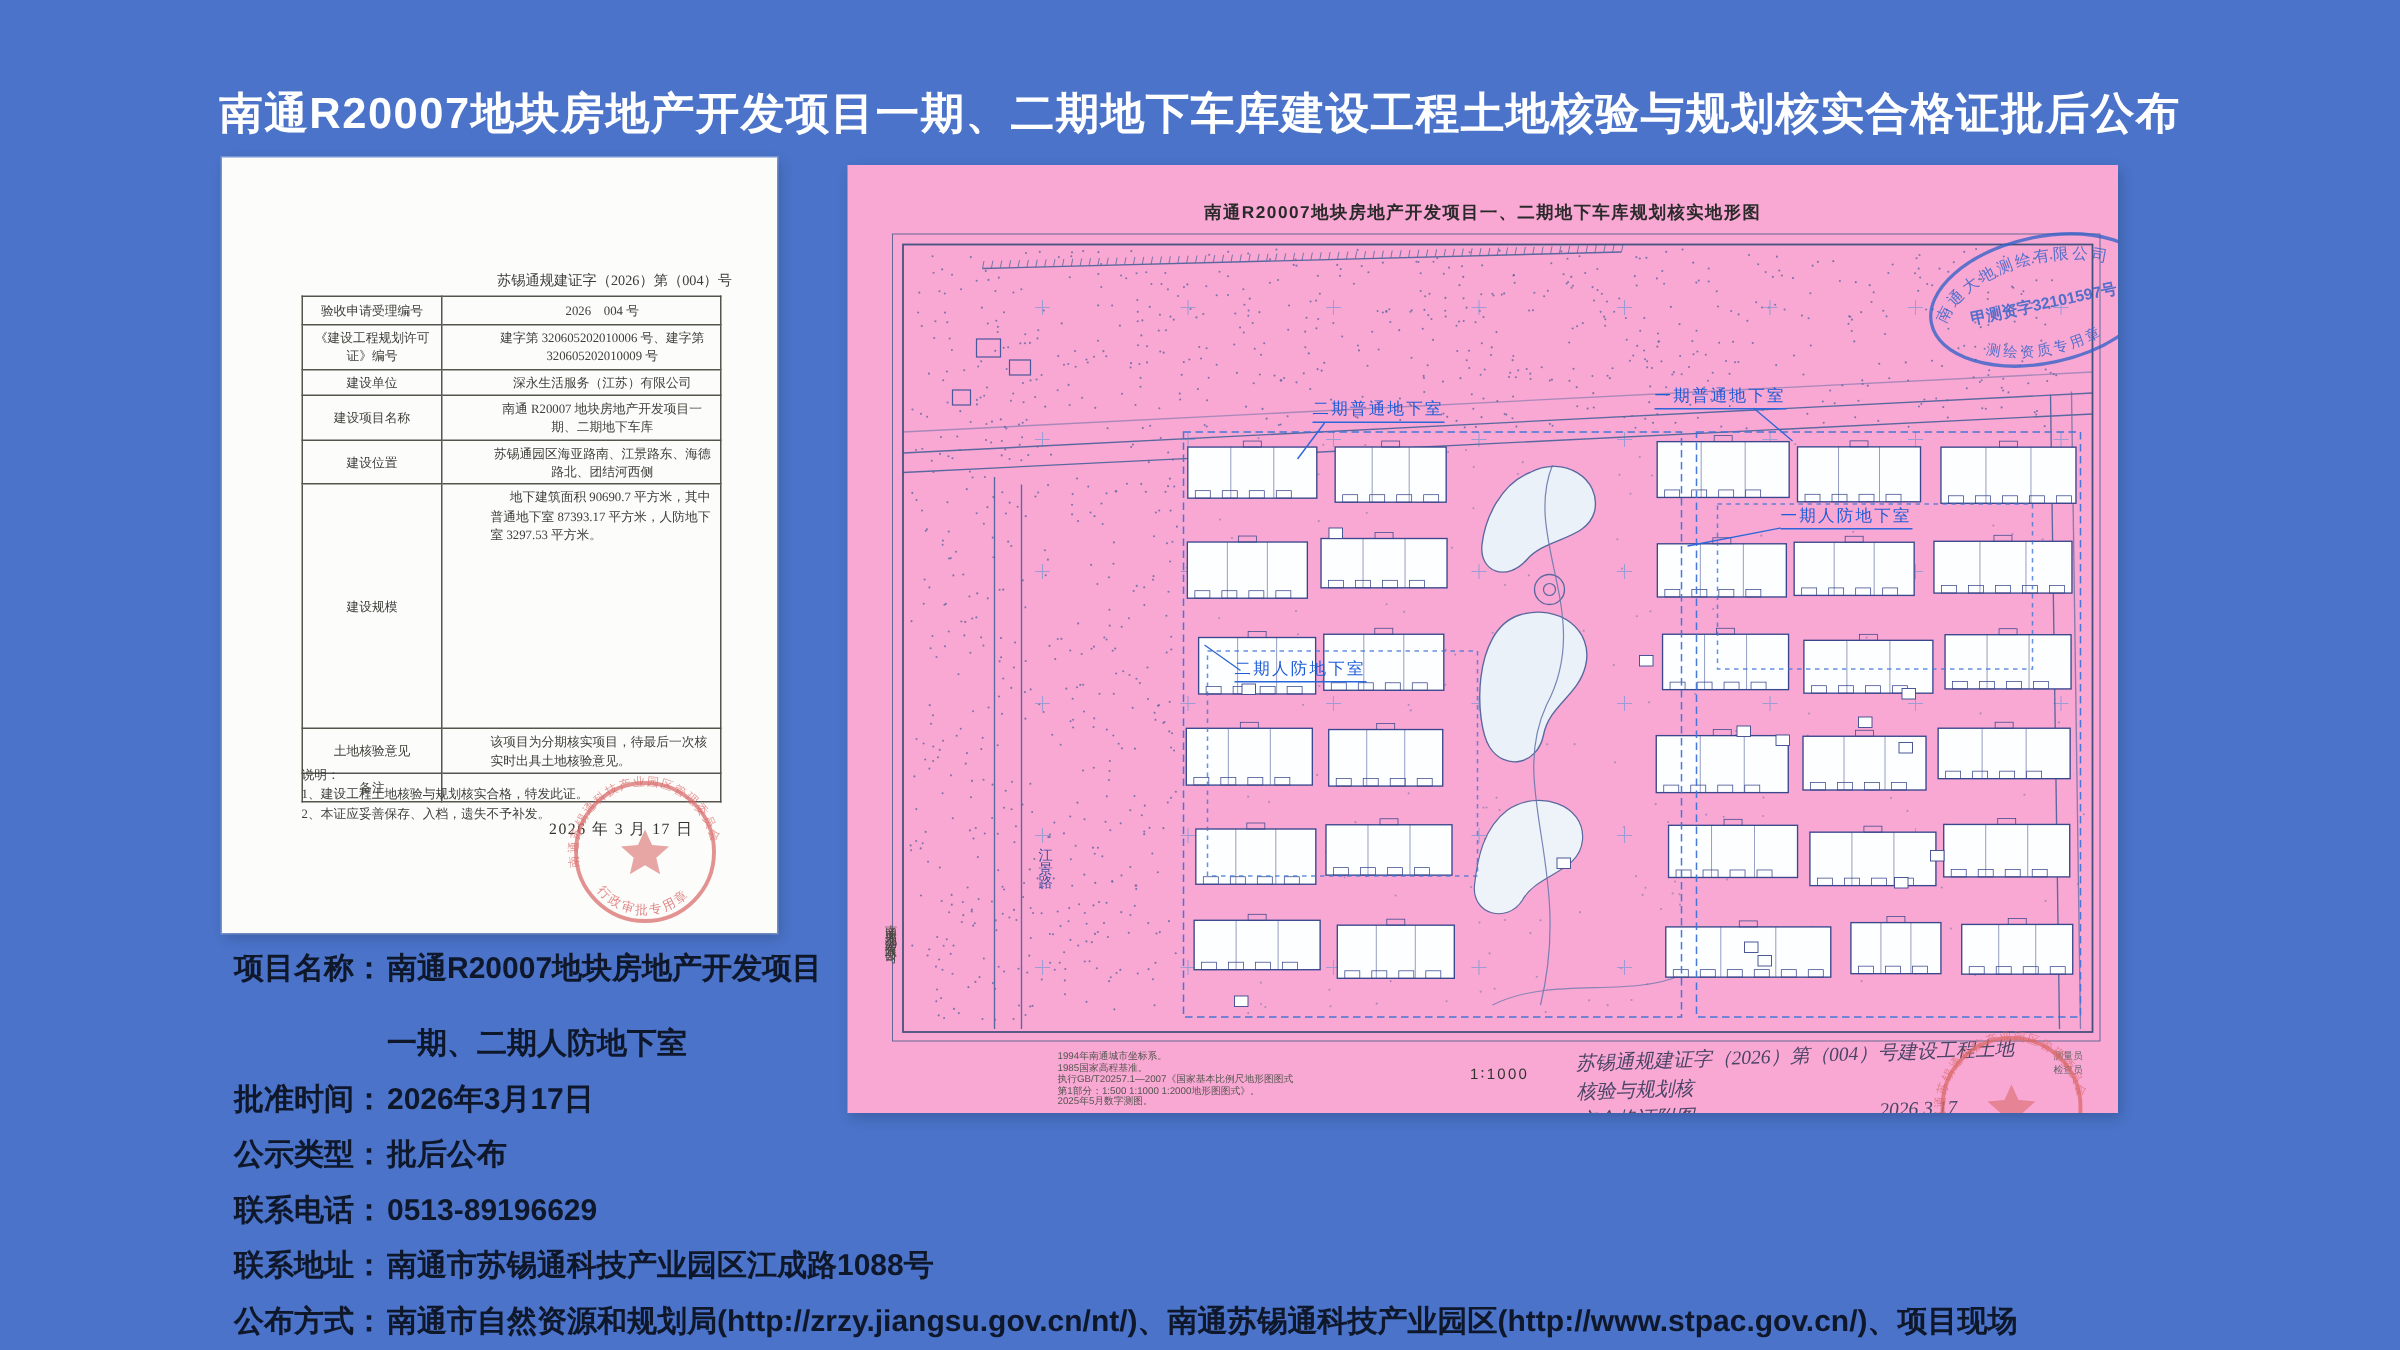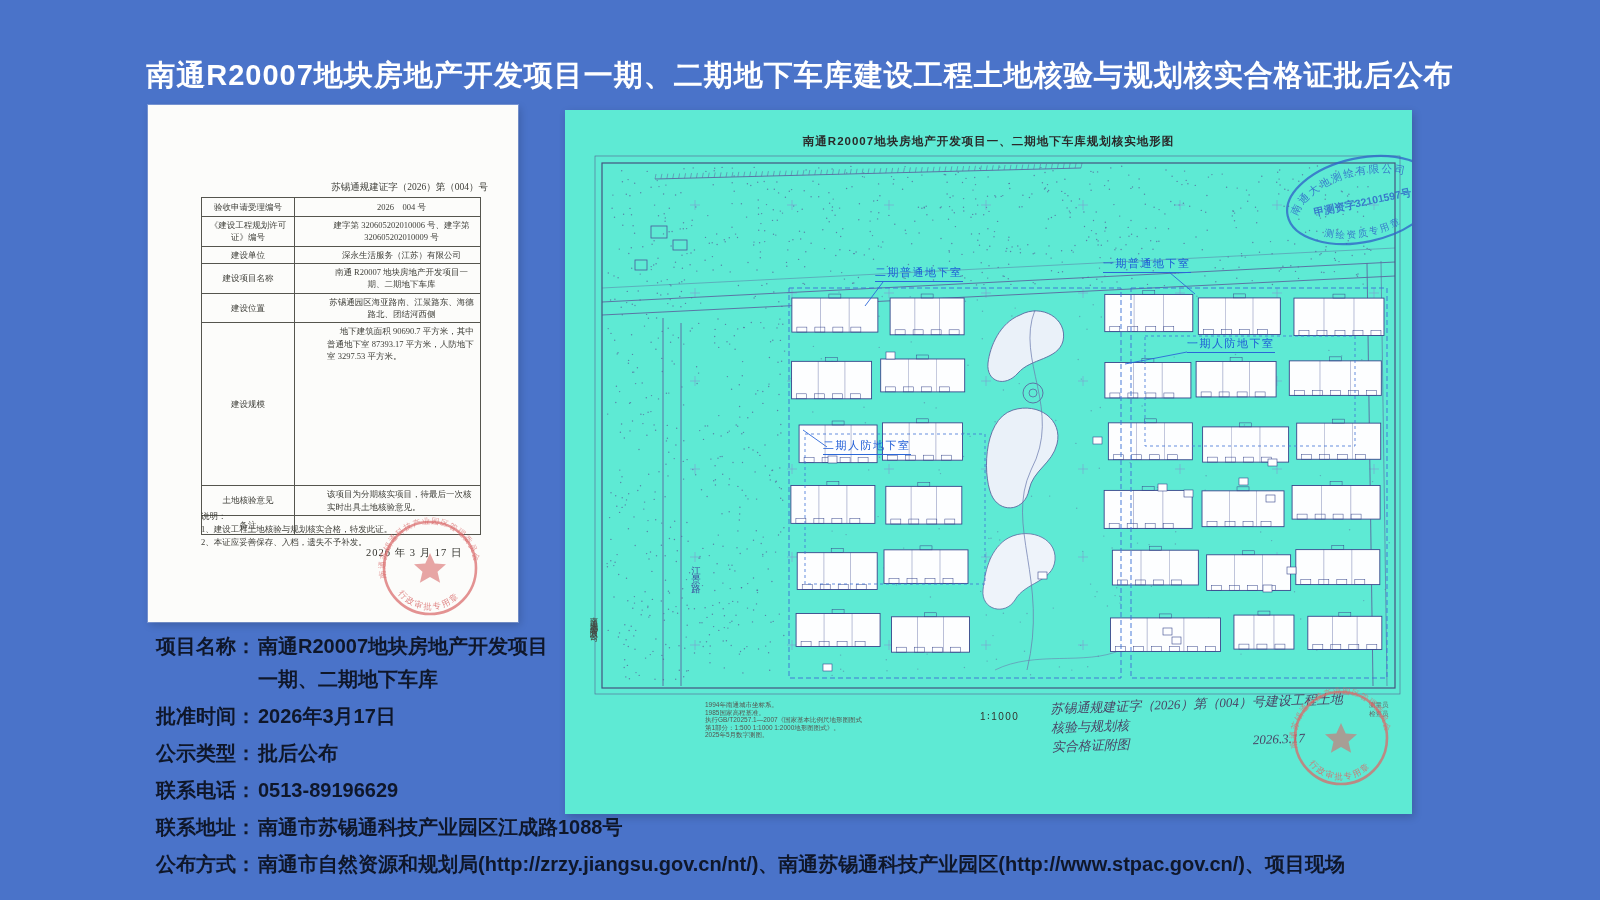--- a/index.html
+++ b/index.html
@@ -30,22 +30,22 @@
   #cert-table tr:nth-child(6) td{vertical-align:top;text-align:left;text-indent:1.5em;margin-top:12px;}
   #cert-table tr:nth-child(7) td{text-align:left;}
   #cert-table tr:nth-child(8) th,#cert-table tr:nth-child(8) td{height:14px;}
   #cert-notes{position:absolute;left:53px;top:405px;width:300px;font-size:8.5px;
     line-height:13px;color:#3e3e38;}
   #cert-date{position:absolute;left:218px;top:441px;width:150px;font-size:10.5px;
     color:#33332e;letter-spacing:1px;}
   #cert-stamp{position:absolute;left:222px;top:403px;width:120px;height:120px;}
 
   
-  #map{position:absolute;left:565px;top:110px;width:847px;height:704px;
-    background:#5eead4;overflow:hidden;box-shadow:2px 3px 8px rgba(0,0,0,.18);}
+  #map{position:absolute;left:565px;top:110px;width:847px;height:632px;
+    background:#f9a8d4;overflow:hidden;box-shadow:2px 3px 8px rgba(0,0,0,.18);}
   #map-title{position:absolute;left:0;top:24px;width:100%;text-align:center;
     font-size:11.5px;font-weight:600;color:#2a2a2a;letter-spacing:1px;}
   #map-svg{position:absolute;left:0;top:0;}
   .map-label{position:absolute;color:#1e5cd6;font-size:11px;letter-spacing:1.5px;
     border-bottom:1px solid #2b67d8;padding-bottom:1px;white-space:nowrap;}
   #map-road-label{position:absolute;left:124px;top:448px;writing-mode:vertical-rl;
     font-size:9.5px;color:#3d4e9d;letter-spacing:9px;}
   #map-surveyor{position:absolute;left:22px;top:500px;writing-mode:vertical-rl;
     font-size:8px;color:#44443f;letter-spacing:2px;}
   #map-notes{position:absolute;left:140px;top:591px;font-size:6.5px;line-height:7.6px;
@@ -60,21 +60,21 @@
     color:#666;}
   #map-stamp-blue{position:absolute;left:712px;top:38px;width:170px;height:104px;
     transform:rotate(-12deg);opacity:.9;}
   #map-stamp-red{position:absolute;left:716px;top:568px;width:120px;height:120px;}
 
   
   #info{position:absolute;left:156px;top:633px;color:#0f172a;}
   .info-row{display:flex;margin-bottom:11px;}
   .info-label{flex:0 0 102px;font-size:20px;font-weight:700;line-height:26px;}
   .info-value{font-size:20px;font-weight:700;line-height:26px;}
-  .info-value .vline{margin-bottom:7px;}
+  .info-value .vline{margin-bottom:24px;}
   .info-value .vline:last-child{margin-bottom:0;}
 </style>
 </head>
 <body>
 
 <div id="page">
 
   <div id="page-title">南通R20007地块房地产开发项目一期、二期地下车库建设工程土地核验与规划核实合格证批后公布</div>
 
   <div id="cert">
@@ -1905,21 +1905,21 @@
         <textPath href="#ms-bot" startOffset="2">行政审批专用章</textPath>
       </text>
     </svg>
   </div>
 
   <div id="info">
       <div class="info-row">
         <span class="info-label">项目名称：</span>
         <div class="info-value">
           <div class="vline">南通R20007地块房地产开发项目</div>
-          <div class="vline">一期、二期地下车库</div>
+          <div class="vline">一期、二期人防地下室</div>
         </div>
       </div>
       <div class="info-row">
         <span class="info-label">批准时间：</span>
         <div class="info-value">
           <div class="vline">2026年3月17日</div>
         </div>
       </div>
       <div class="info-row">
         <span class="info-label">公示类型：</span>

